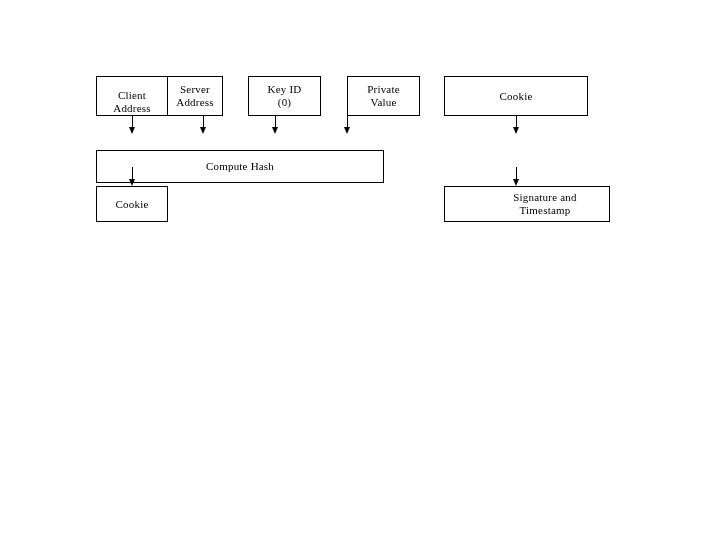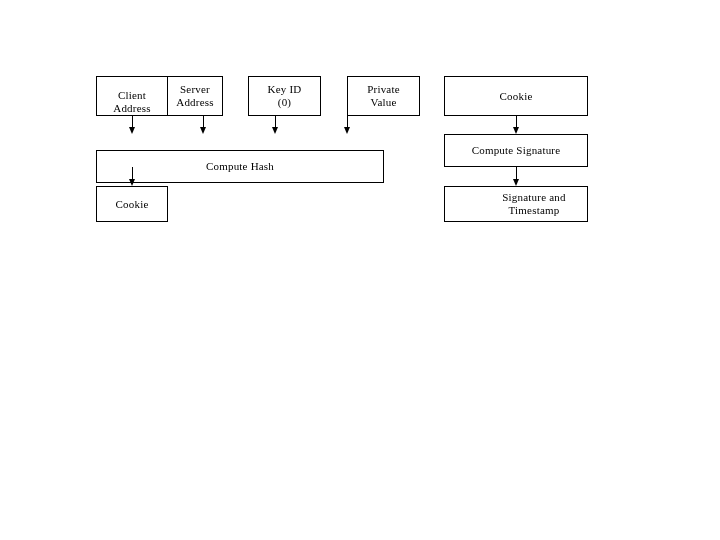--- a/index.html
+++ b/index.html
@@ -49,21 +49,21 @@
   .field-server   { left: 167px; top: 76px;  width: 56px; height: 40px; }
   .field-keyid    { left: 239px; top: 76px;  width: 73px; height: 40px; margin-left: 9px; }
   .field-private  { left: 311px; top: 76px;  width: 73px; height: 40px; margin-left: 36px; }
 
   .proc-hash      { left: 96px;  top: 134px; width: 288px; height: 33px; margin-top: 16px; }
   .out-cookie     { left: 96px;  top: 186px; width: 72px;  height: 36px; }
 
   
   .in-cookie      { left: 444px; top: 76px;  width: 144px; height: 40px; }
   .proc-sig       { left: 444px; top: 134px; width: 144px; height: 33px; }
-  .out-sig        { left: 444px; top: 186px; width: 144px; height: 36px; padding-left: 36px; }
+  .out-sig        { left: 444px; top: 186px; width: 166px; height: 36px; padding-left: 36px; }
 
   
   .arrow {
     position: absolute;
     width: 3px;
   }
   .arrow .shaft {
     position: absolute;
     left: 1px;
     top: 0;
@@ -151,23 +151,20 @@
 
   <div class="box in-cookie">
     <span class="label">Cookie</span>
   </div>
 
   <div class="arrow a-rc1">
     <div class="shaft" style="height:11px"></div>
     <div class="head"></div>
   </div>
 
-  <div class="box proc-sig">
-    <span class="label">Compute Signature</span>
-  </div>
 
   <div class="arrow a-rc2">
     <div class="shaft" style="height:12px"></div>
     <div class="head"></div>
   </div>
 
   <div class="box out-sig">
     <span class="label">Signature and
 Timestamp</span>
   </div>

